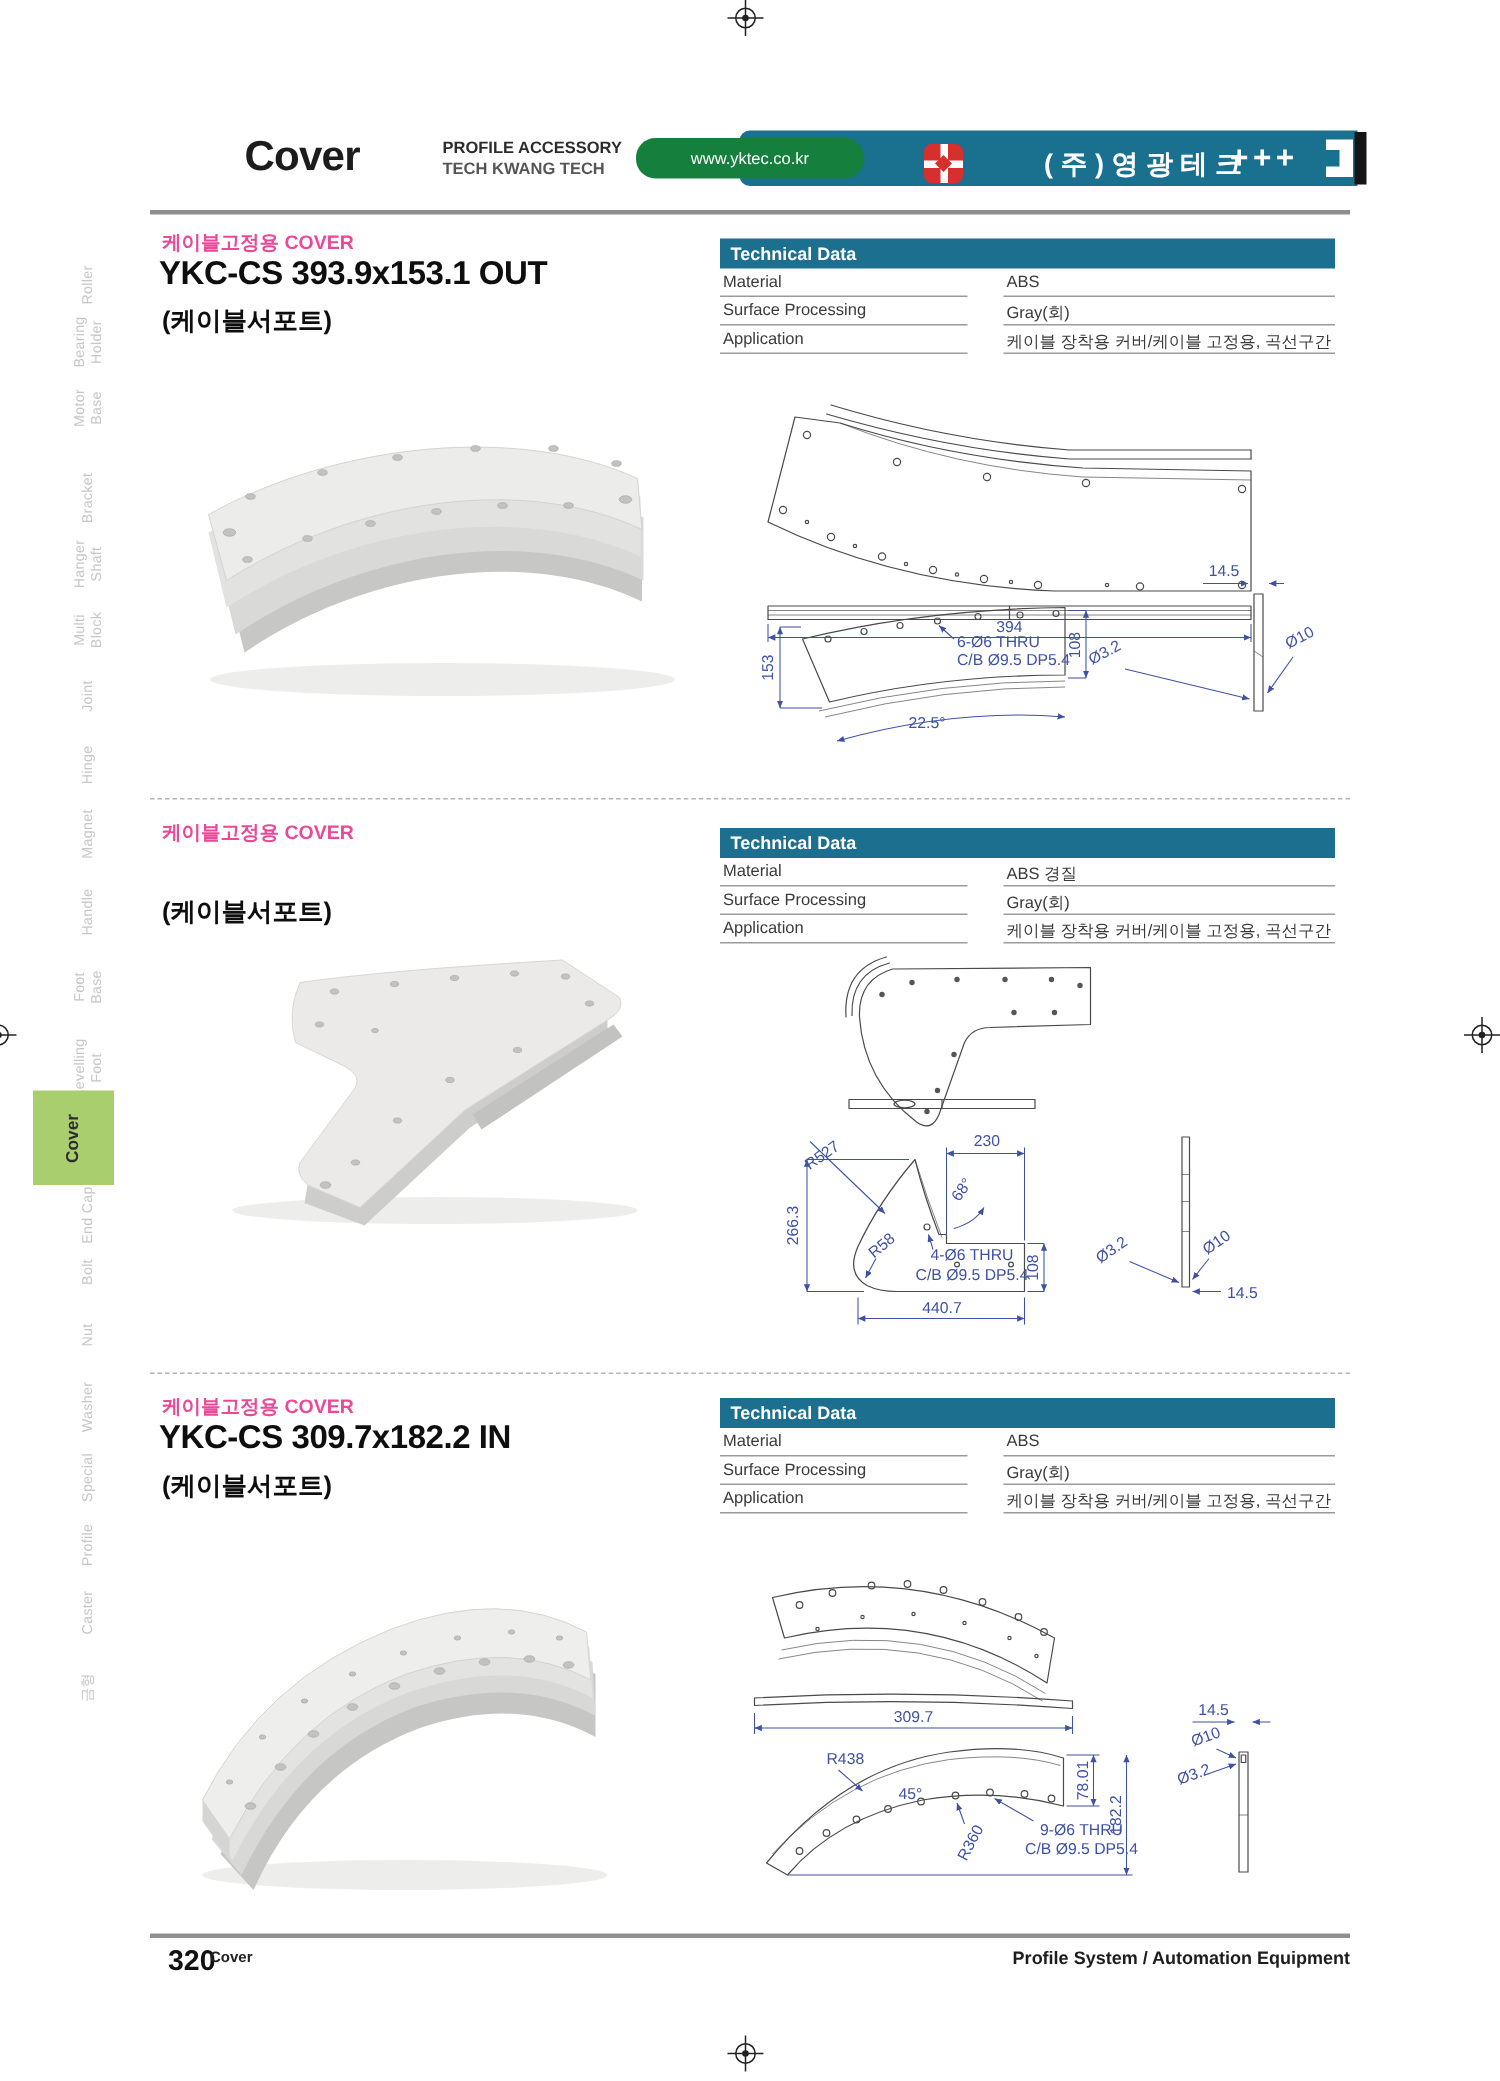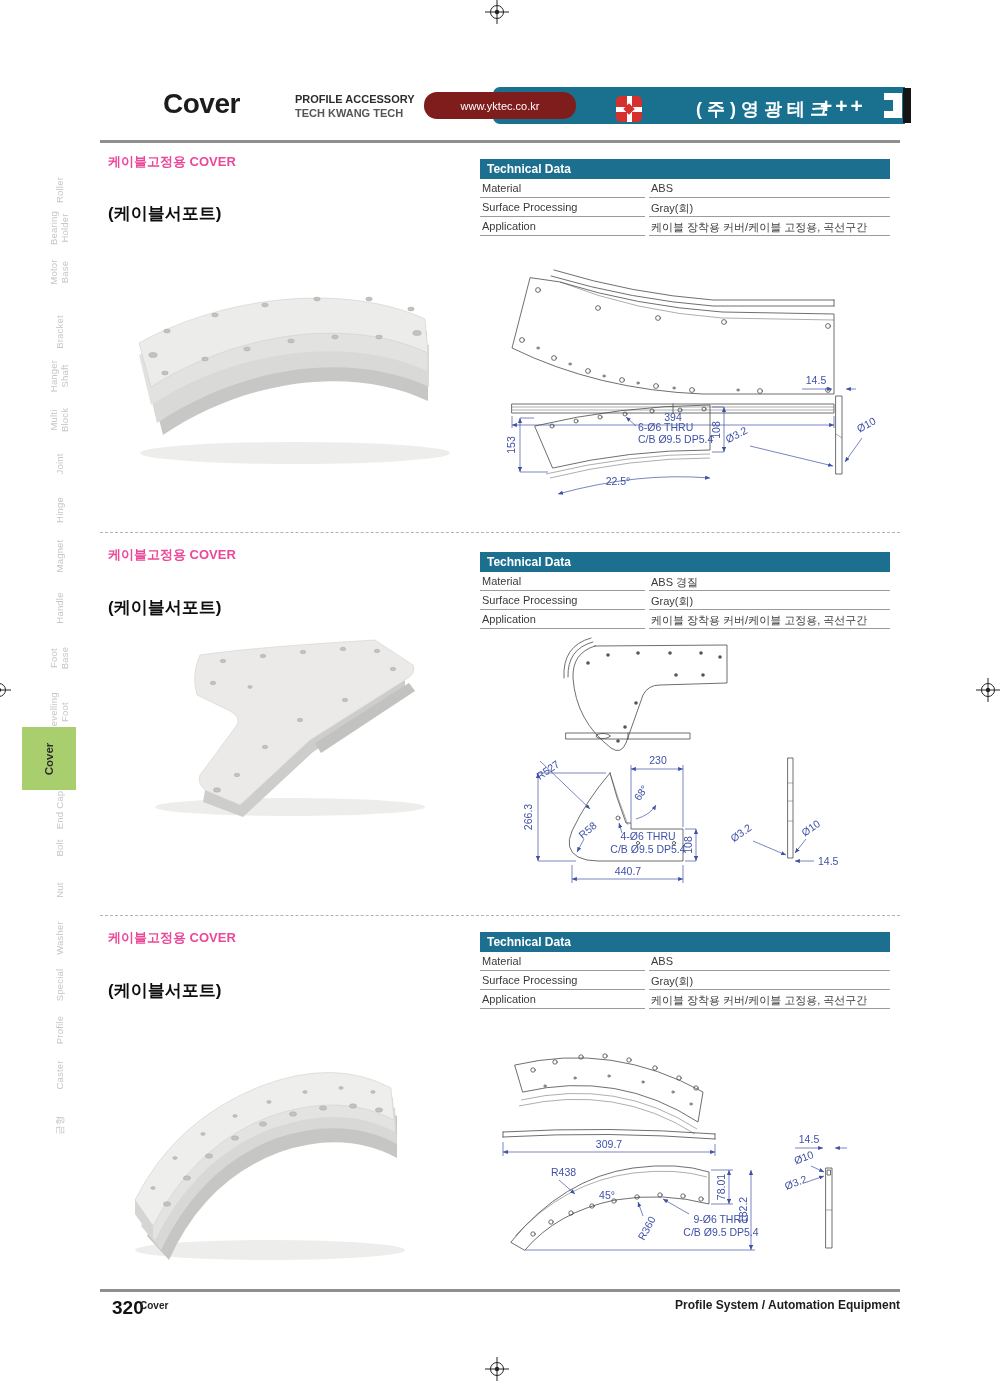--- a/index.html
+++ b/index.html
@@ -17,21 +17,21 @@
   .side-tab{position:absolute;left:22px;top:727px;width:54px;height:63px;background:#A9CE6D;
         display:flex;align-items:center;justify-content:center;}
   .side-tab-label{transform:rotate(-90deg);font-size:11.5px;font-weight:bold;color:#2e2e2e;}
 
   
   .title{position:absolute;left:163px;top:88px;font-size:28px;font-weight:bold;color:#1c1c1c;letter-spacing:-.5px;}
   .subtitle{position:absolute;left:295px;top:93px;font-size:11px;font-weight:bold;line-height:1.25;}
   .subtitle .l1{color:#2c2c2c;}
   .subtitle .l2{color:#555;}
   .banner{position:absolute;left:493px;top:87px;width:412px;height:37px;background:#19708F;border-radius:7px 0 0 7px;}
-  .pill{position:absolute;left:424px;top:92px;width:152px;height:27px;border-radius:13px;background:#7f1d1d;
+  .pill{position:absolute;left:424px;top:92px;width:152px;height:27px;border-radius:13px;background:#15803d;
         color:#fff;font-size:11px;display:flex;align-items:center;justify-content:center;}
   .logo{position:absolute;left:616px;top:96px;width:26px;height:26px;background:#D5302E;border-radius:5px;}
   .logo .h{position:absolute;left:0;top:10.5px;width:26px;height:5px;background:#fff;}
   .logo .v{position:absolute;left:10.5px;top:0;width:5px;height:26px;background:#fff;}
   .logo .c{position:absolute;left:9px;top:9px;width:8px;height:8px;background:#D5302E;transform:rotate(45deg);}
   .company{position:absolute;left:696px;top:97px;width:160px;color:#fff;font-size:18px;font-weight:bold;letter-spacing:5px;}
   .plus{position:absolute;left:820px;top:94px;color:#fff;font-size:21px;font-weight:bold;letter-spacing:3px;}
   .banner-notch{position:absolute;left:884px;top:93px;width:18px;height:25px;background:#fff;}
   .banner-notch-in{position:absolute;left:884px;top:100px;width:9px;height:11px;background:#19708F;}
   .banner-black{position:absolute;left:903px;top:88px;width:8px;height:35px;background:#151515;}
@@ -40,21 +40,21 @@
 
   
   .cat{position:absolute;font-size:13px;color:#ec4899;font-weight:bold;}
   .model{position:absolute;font-size:22px;font-weight:bold;color:#0e0e0e;letter-spacing:-.3px;}
   .sub{position:absolute;font-size:17px;font-weight:bold;color:#0e0e0e;}
 
   
   .tdata{position:absolute;width:410px;}
   .thead{height:20px;background:#1C6F8F;color:#fff;font-size:12px;font-weight:bold;
          display:flex;align-items:center;padding-left:7px;box-sizing:border-box;}
-  .trow{display:grid;grid-template-columns:165px 1fr;column-gap:4px;height:19px;}
+  .trow{display:grid;grid-template-columns:165px 1fr;column-gap:24px;height:19px;}
   .tlabel,.tvalue{font-size:11px;color:#3a3a3a;border-bottom:1px solid #9b9b9b;
          padding:3px 0 0 2px;box-sizing:border-box;white-space:nowrap;overflow:hidden;}
 
   
   .out{stroke:#4a4a4a;stroke-width:0.8;fill:none;stroke-linejoin:round;stroke-linecap:round;}
   .thin{stroke:#4a4a4a;stroke-width:0.45;fill:none;}
   .dim{stroke:#3F51A5;stroke-width:0.7;fill:none;}
   .dimt{fill:#3F51A5;font-size:10.5px;font-family:"Liberation Sans","DejaVu Sans",sans-serif;}
 
   
@@ -135,20 +135,21 @@
       <div class="c"></div>
   </div>
   <div class="company">(주)영광테크</div>
   <div class="plus">+++</div>
   <div class="banner-notch"></div>
   <div class="banner-notch-in"></div>
   <div class="banner-black"></div>
   <div class="hrule" style="top:140px"></div>
 
   <div class="cat" style="left:108px;top:153px">케이블고정용 COVER</div>
+  <div class="model" style="left:106px;top:169px">YKC-CS 393.9x153.1 OUT</div>
   <div class="sub" style="left:108px;top:202px">(케이블서포트)</div>
 
   <div class="tdata" style="left:480px;top:159px">
     <div class="thead">Technical Data</div>
     <div class="trow">
       <div class="tlabel">Material</div>
       <div class="tvalue">ABS</div>
     </div>
     <div class="trow">
       <div class="tlabel">Surface Processing</div>
@@ -392,20 +393,21 @@
     <line class="dim" x1="255" y1="208" x2="288" y2="222" marker-end="url(#ae2)"></line>
     <text class="dimt" transform="rotate(-35 315 198)" x="315" y="198" text-anchor="middle">Ø10</text>
     <line class="dim" x1="308" y1="206" x2="297" y2="220" marker-end="url(#ae2)"></line>
     <line class="dim" x1="297" y1="228" x2="316" y2="228" marker-start="url(#as2)"></line>
     <text class="dimt" x="320" y="232">14.5</text>
   </svg>
 
   <div class="dash" style="top:915px"></div>
 
   <div class="cat" style="left:108px;top:929px">케이블고정용 COVER</div>
+  <div class="model" style="left:106px;top:945px">YKC-CS 309.7x182.2 IN</div>
   <div class="sub" style="left:108px;top:979px">(케이블서포트)</div>
 
   <div class="tdata" style="left:480px;top:932px">
     <div class="thead">Technical Data</div>
     <div class="trow">
       <div class="tlabel">Material</div>
       <div class="tvalue">ABS</div>
     </div>
     <div class="trow">
       <div class="tlabel">Surface Processing</div>

